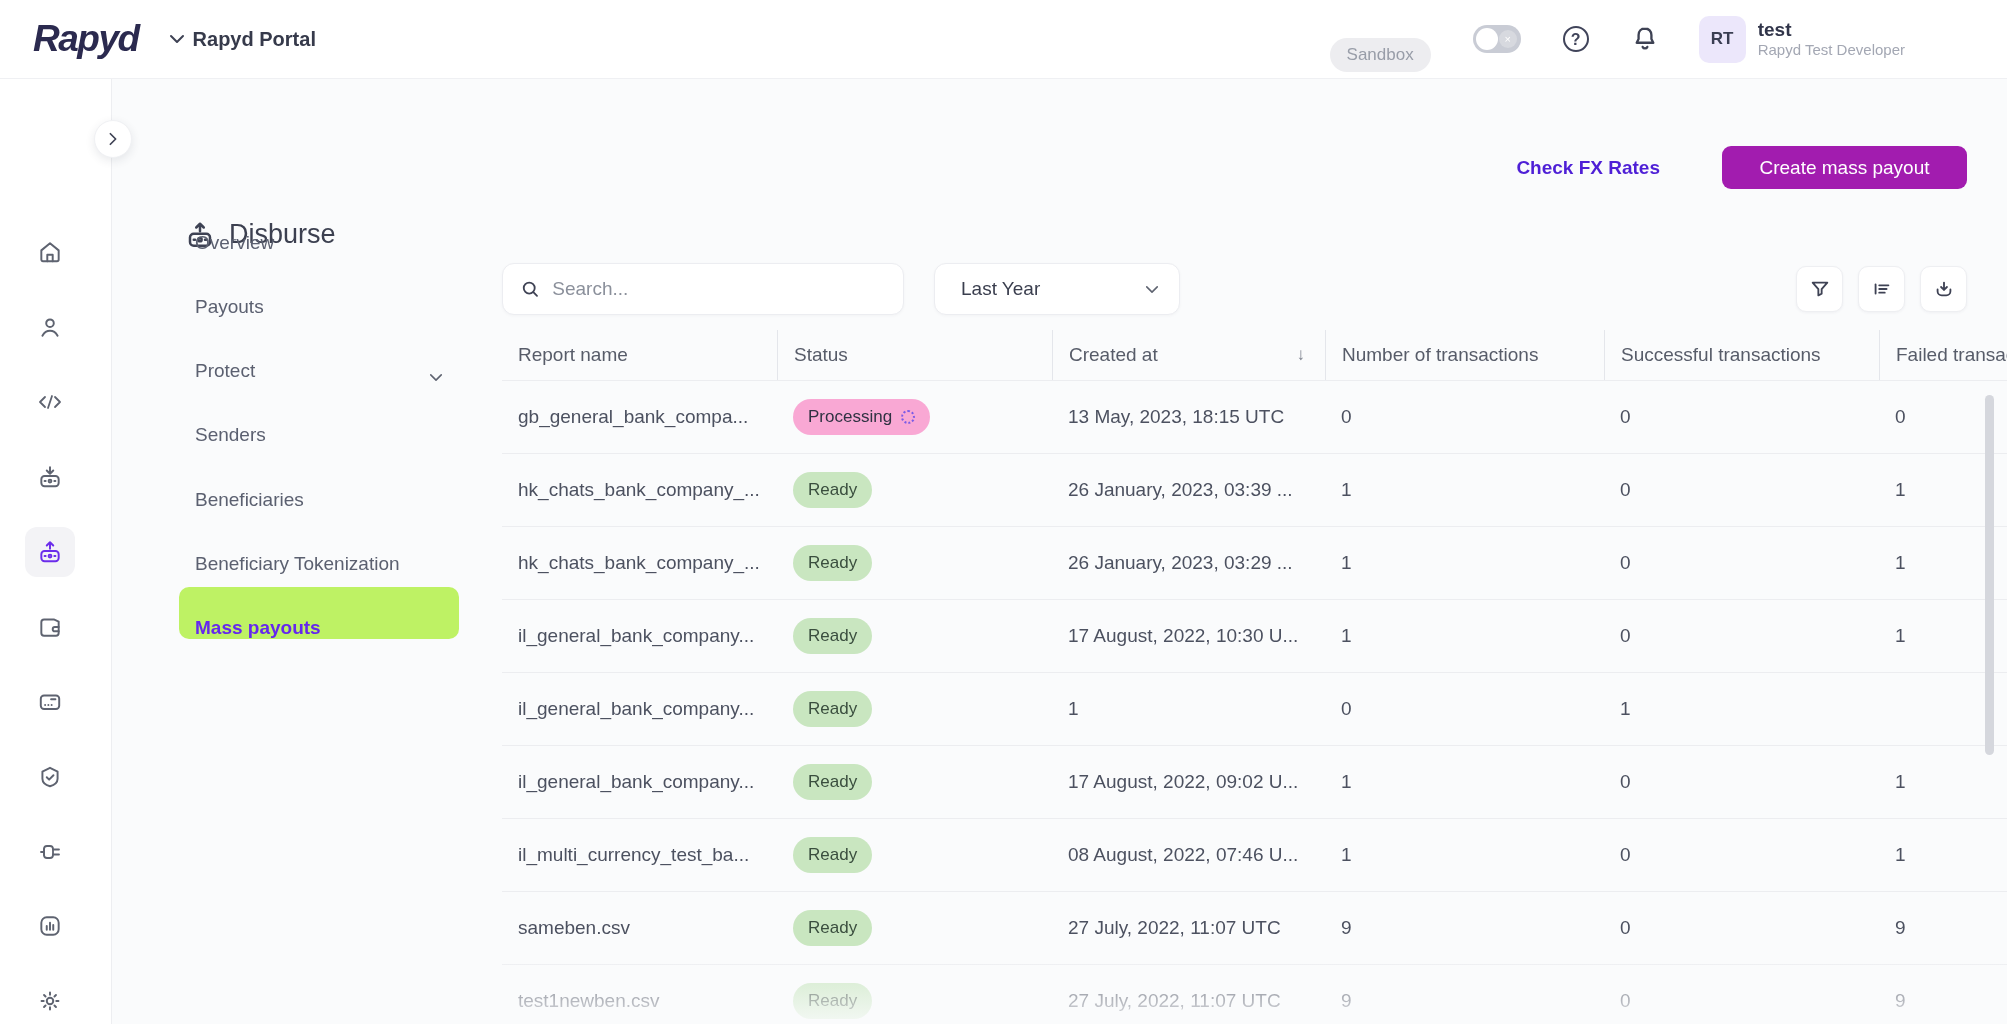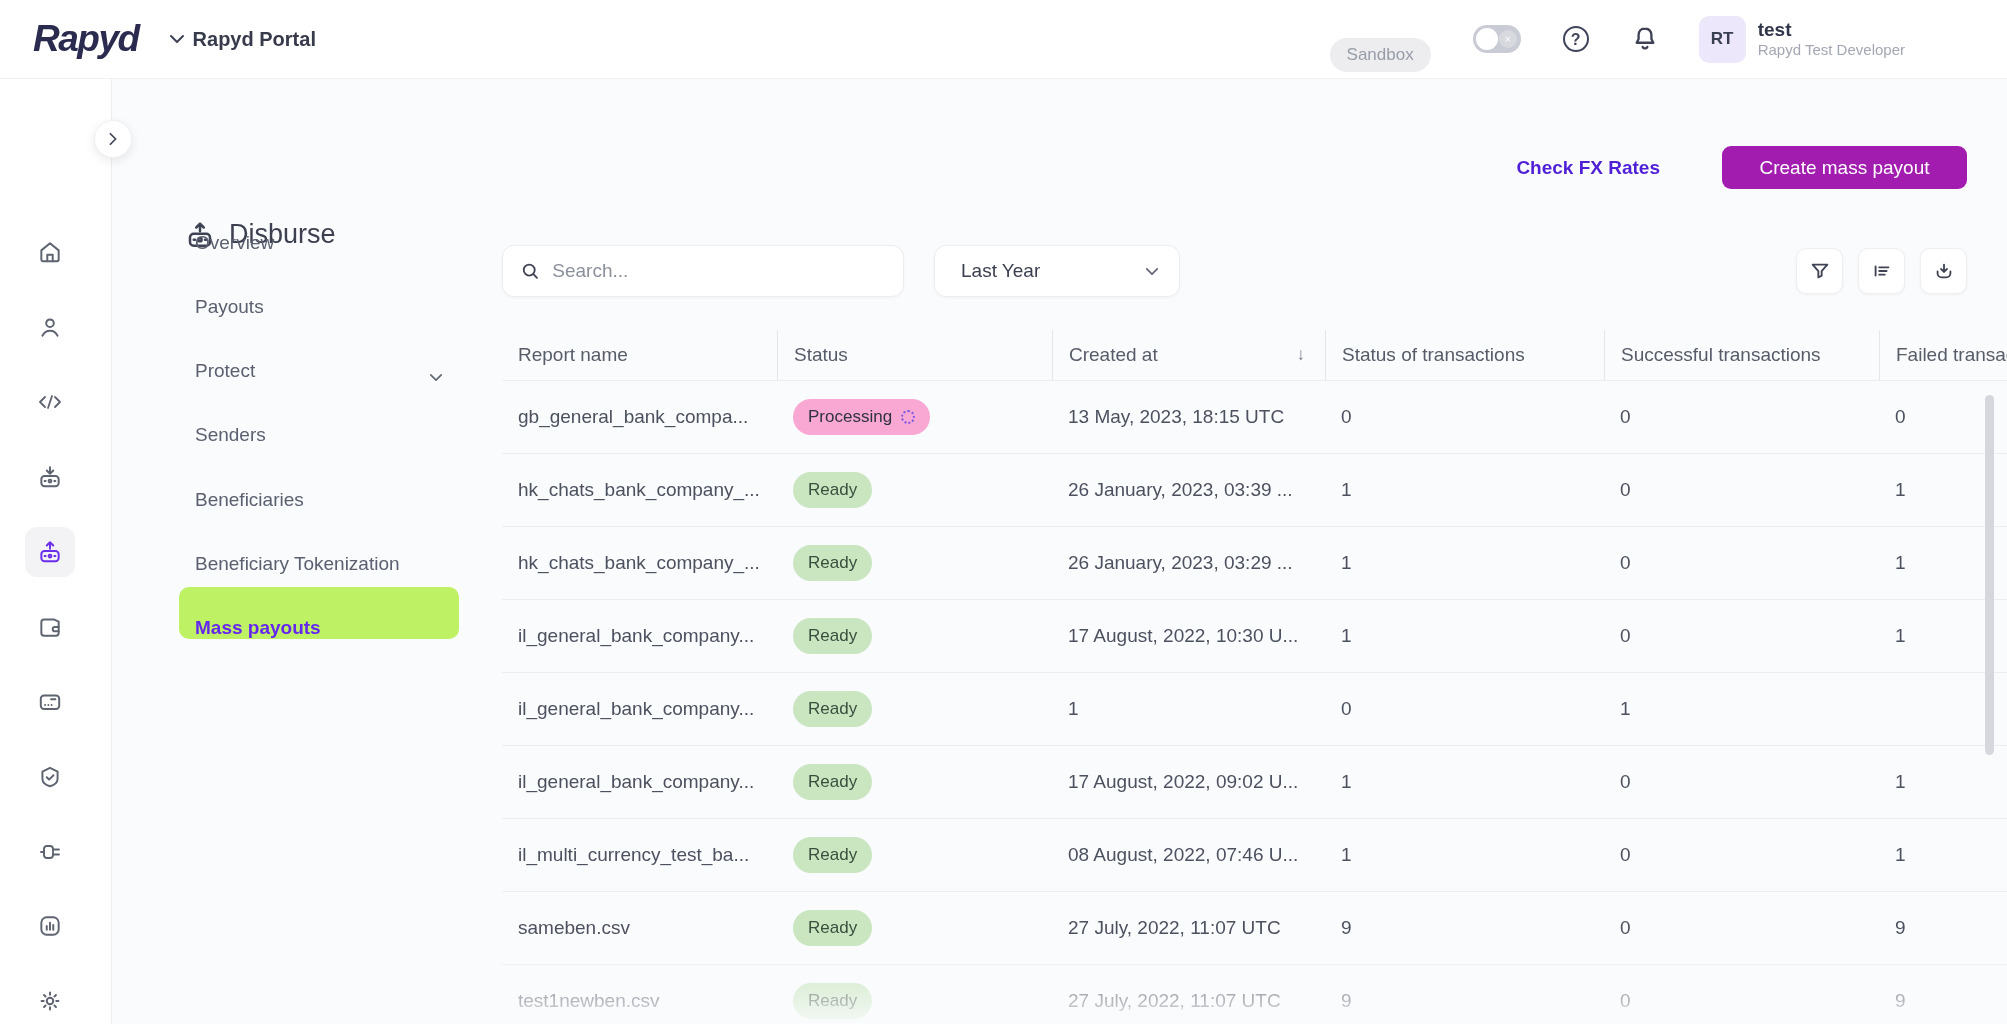--- a/index.html
+++ b/index.html
@@ -38,21 +38,21 @@
   .side-item { position:absolute; left:66px; width:280px; height:52px; display:flex; align-items:flex-end; padding:0 16px; border-radius:10px; font-size:19px; color:#5B6070; cursor:pointer; }
   .side-item.active { background:#bef264; color:#6527EE; font-weight:700; }
   .side-item .chev { margin-left:auto; }
 
   
   .main { position:absolute; top:79px; left:480px; width:1527px; height:945px; }
   .actions-row { position:absolute; top:67px; right:40px; display:flex; align-items:center; gap:62px; }
   .fx-link { font-size:19px; font-weight:600; color:#4E1FD6; cursor:pointer; }
   .create-btn { width:245px; height:43px; background:#a21caf; border:none; border-radius:9px; color:#FFFFFF; font-size:19px; font-family:inherit; cursor:pointer; }
 
-  .filter-row { position:absolute; top:166px; left:22px; right:40px; height:52px; }
+  .filter-row { position:absolute; top:184px; left:22px; right:40px; height:52px; }
   .search-box { position:absolute; left:0; top:0; width:402px; height:52px; background:#FFFFFF; border:1px solid #ECEDF1; border-radius:12px; box-shadow:0 1px 3px rgba(40,45,70,.04); display:flex; align-items:center; padding:0 18px; gap:13px; }
   .search-box input { border:none; outline:none; font-size:19px; font-family:inherit; color:#3C4050; width:100%; background:transparent; }
   .search-box input::placeholder { color:#8B909B; }
   .range-select { position:absolute; left:432px; top:0; width:246px; height:52px; background:#FFFFFF; border:1px solid #ECEDF1; border-radius:12px; box-shadow:0 1px 3px rgba(40,45,70,.04); display:flex; align-items:center; padding:0 20px 0 26px; font-size:19px; color:#3A3E4E; cursor:pointer; }
   .range-select .chev { margin-left:auto; }
   .tool-btns { position:absolute; right:0; top:3px; display:flex; gap:15px; }
   .tool-btn { width:47px; height:46px; background:#FFFFFF; border:1px solid #EEEFF2; border-radius:10px; box-shadow:0 1px 3px rgba(40,45,70,.05); display:flex; align-items:center; justify-content:center; cursor:pointer; }
 
   
   .table { position:absolute; top:251px; left:22px; width:1505px; overflow:hidden; }
@@ -294,21 +294,21 @@
           <span>Report name</span>
         </div>
       <div class="th">
           <span>Status</span>
         </div>
       <div class="th">
           <span>Created at</span>
           <span class="sort-arrow">↓</span>
         </div>
       <div class="th">
-          <span>Status of transactions</span>
+          <span>Number of transactions</span>
         </div>
       <div class="th">
           <span>Successful transactions</span>
         </div>
       <div class="th">
           <span>Failed transactions</span>
         </div>
     </div>
 
     <div class="tgrid trow">

